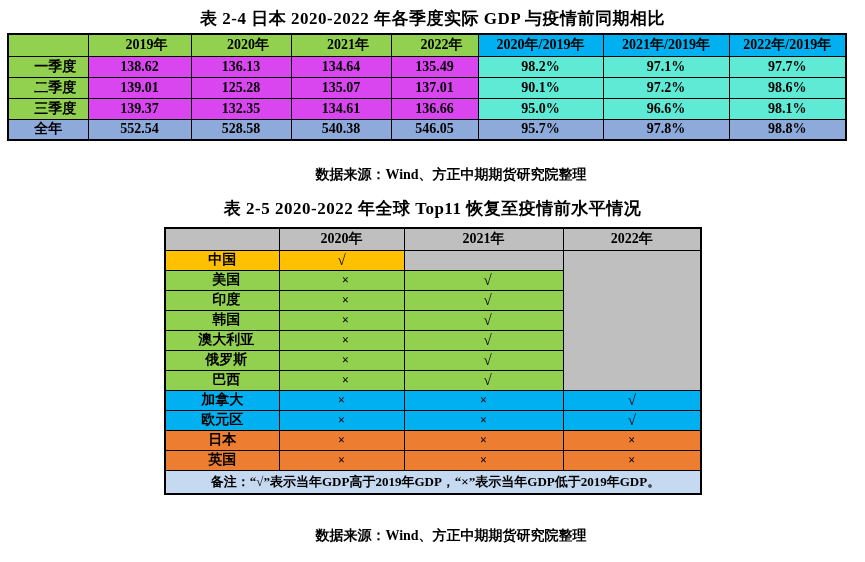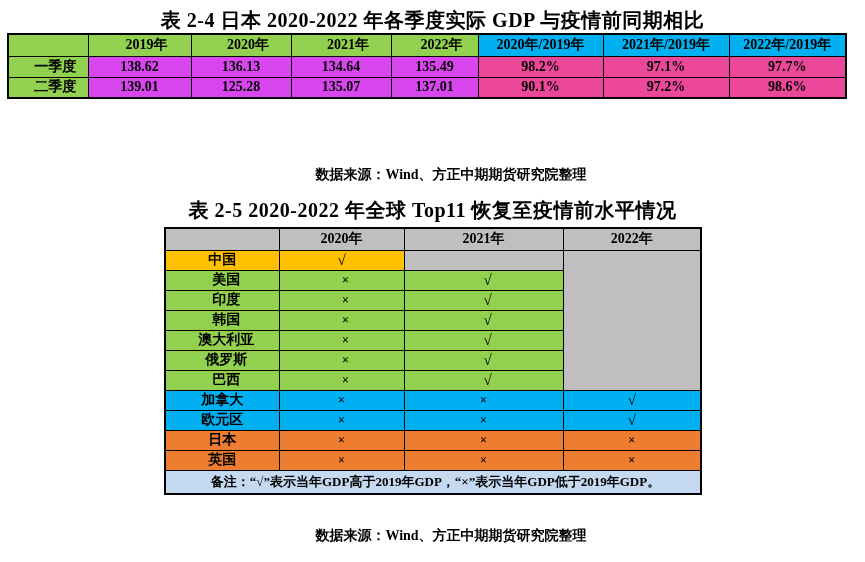--- a/index.html
+++ b/index.html
@@ -3,21 +3,21 @@
 <meta charset="utf-8">
 <style>
   * { box-sizing: border-box; }
   html,body { margin:0; padding:0; }
   body {
     width:865px; height:562px; background:#ffffff; position:relative;
     font-family:"Liberation Serif","DejaVu Serif",serif; color:#000;
   }
   .title {
     position:absolute; left:0; width:865px; text-align:center;
-    font-weight:bold; font-size:20px; letter-spacing:0.5px;
+    font-weight:bold; font-size:17px; letter-spacing:0.5px;
   }
   .t1 { top:7px; }
   .t2 { top:197px; }
   .caption {
     position:absolute; left:0; width:865px; text-align:center;
     font-weight:bold; font-size:14px;padding-left:37px;
   }
   .cap1 { top:166px; }
   .cap2 { top:527px; }
   table { border-collapse:collapse; table-layout:fixed; position:absolute; border:2px solid #000; }
@@ -29,21 +29,21 @@
   .tbl1 tr { height:21px; }
   .tbl1 tr.hdr { height:22px; }
   .tbl2 { left:164px; top:227px; }
   .tbl2 tr { height:20px; }
   .tbl2 tr.hdr { height:22px; }
   .tbl2 tr.noterow { height:24px; }
   
   .g { background:#92D050;padding-left:14px; }
   .y { background:#d946ef; }
   .c { background:#00B0F0; }
-  .p { background:#ec4899; }
+  .p { background:#5eead4; }
   .b { background:#8EAADB; }
   
   .gray { background:#BFBFBF; }
   .gold { background:#FFC000;margin-top:20px; }
   .grn  { background:#92D050;padding-left:8px; }
   .blu  { background:#00B0F0; }
   .org  { background:#ED7D31; }
   .note {
     background:#C5D9F1; text-align:center; padding-left:5px; font-size:13px;
   }
@@ -92,20 +92,40 @@
     <tr>
       <td class="g">二季度</td>
       <td class="y">139.01</td>
       <td class="y">125.28</td>
       <td class="y">135.07</td>
       <td class="y">137.01</td>
       <td class="p">90.1%</td>
       <td class="p">97.2%</td>
       <td class="p">98.6%</td>
     </tr>
+    <tr>
+      <td class="g">三季度</td>
+      <td class="y">139.37</td>
+      <td class="y">132.35</td>
+      <td class="y">134.61</td>
+      <td class="y">136.66</td>
+      <td class="p">95.0%</td>
+      <td class="p">96.6%</td>
+      <td class="p">98.1%</td>
+    </tr>
+    <tr>
+      <td class="b">全年</td>
+      <td class="b">552.54</td>
+      <td class="b">528.58</td>
+      <td class="b">540.38</td>
+      <td class="b">546.05</td>
+      <td class="b">95.7%</td>
+      <td class="b">97.8%</td>
+      <td class="b">98.8%</td>
+    </tr>
   </tbody>
     </table>
 
   <div class="caption cap1">数据来源：Wind、方正中期期货研究院整理</div>
 
   <div class="title t2">表 2-5 2020-2022 年全球 Top11 恢复至疫情前水平情况</div>
 
   <table class="tbl2">
     <colgroup>
       <col style="width:114px">

